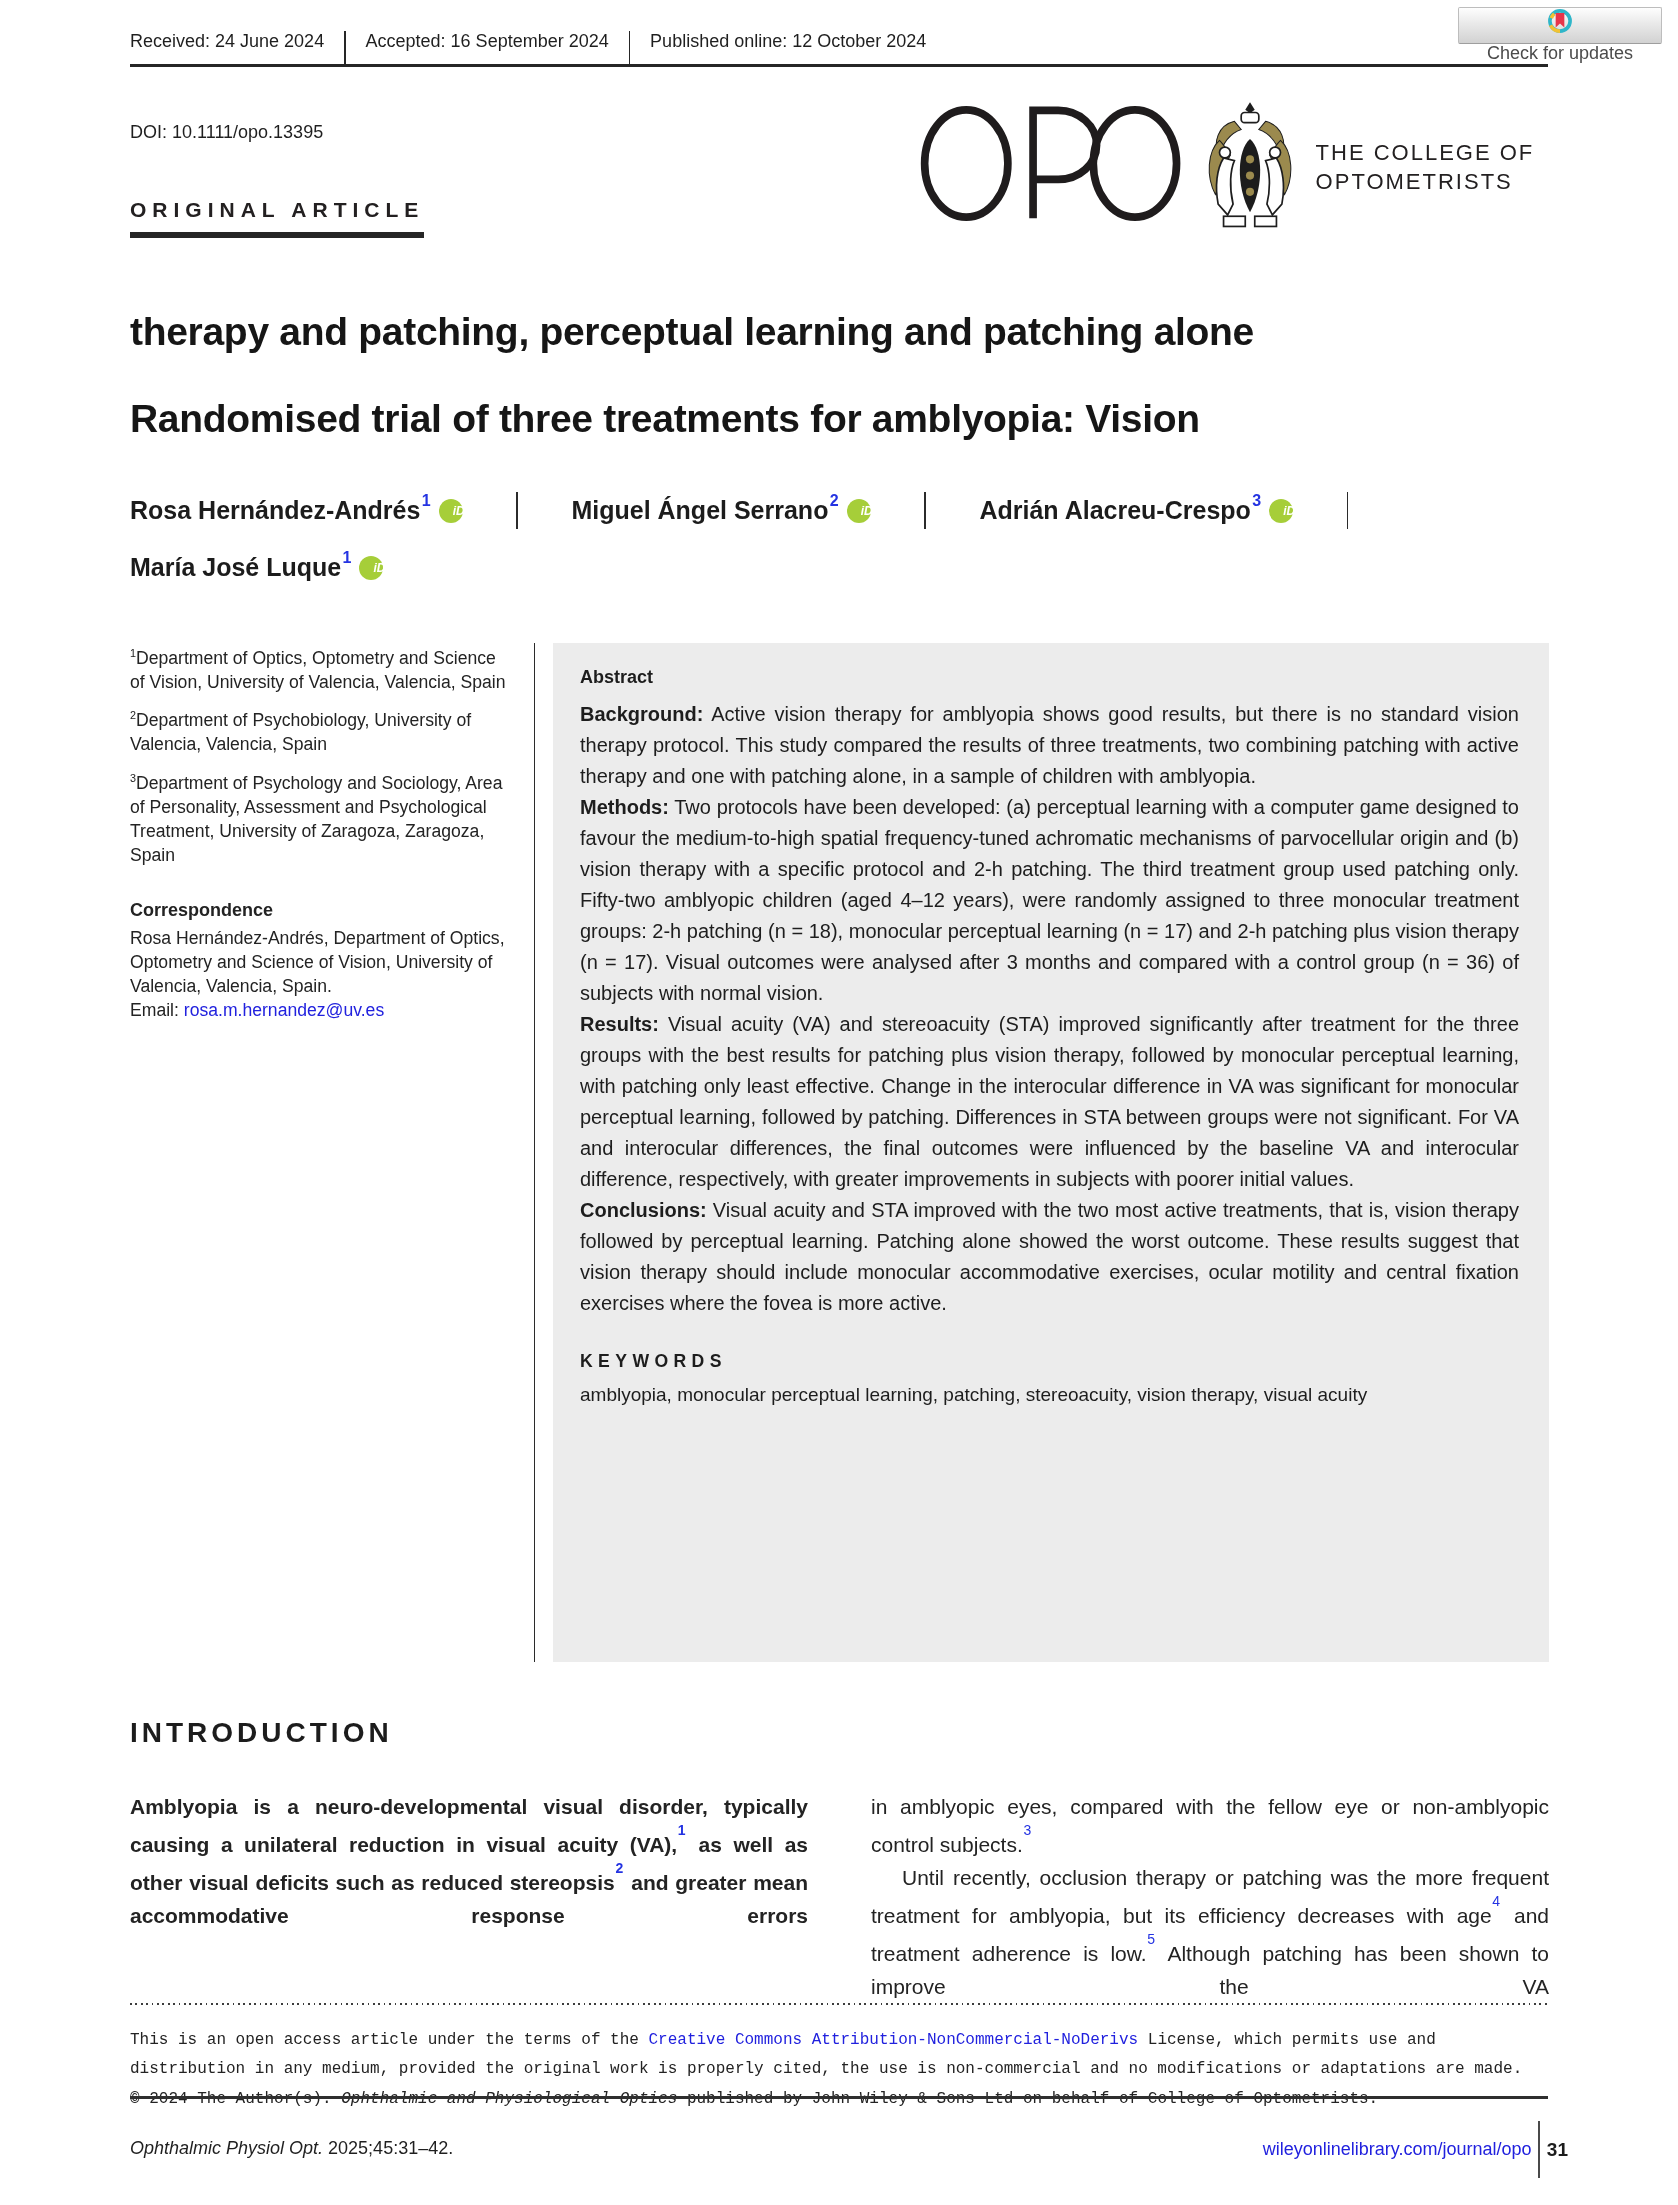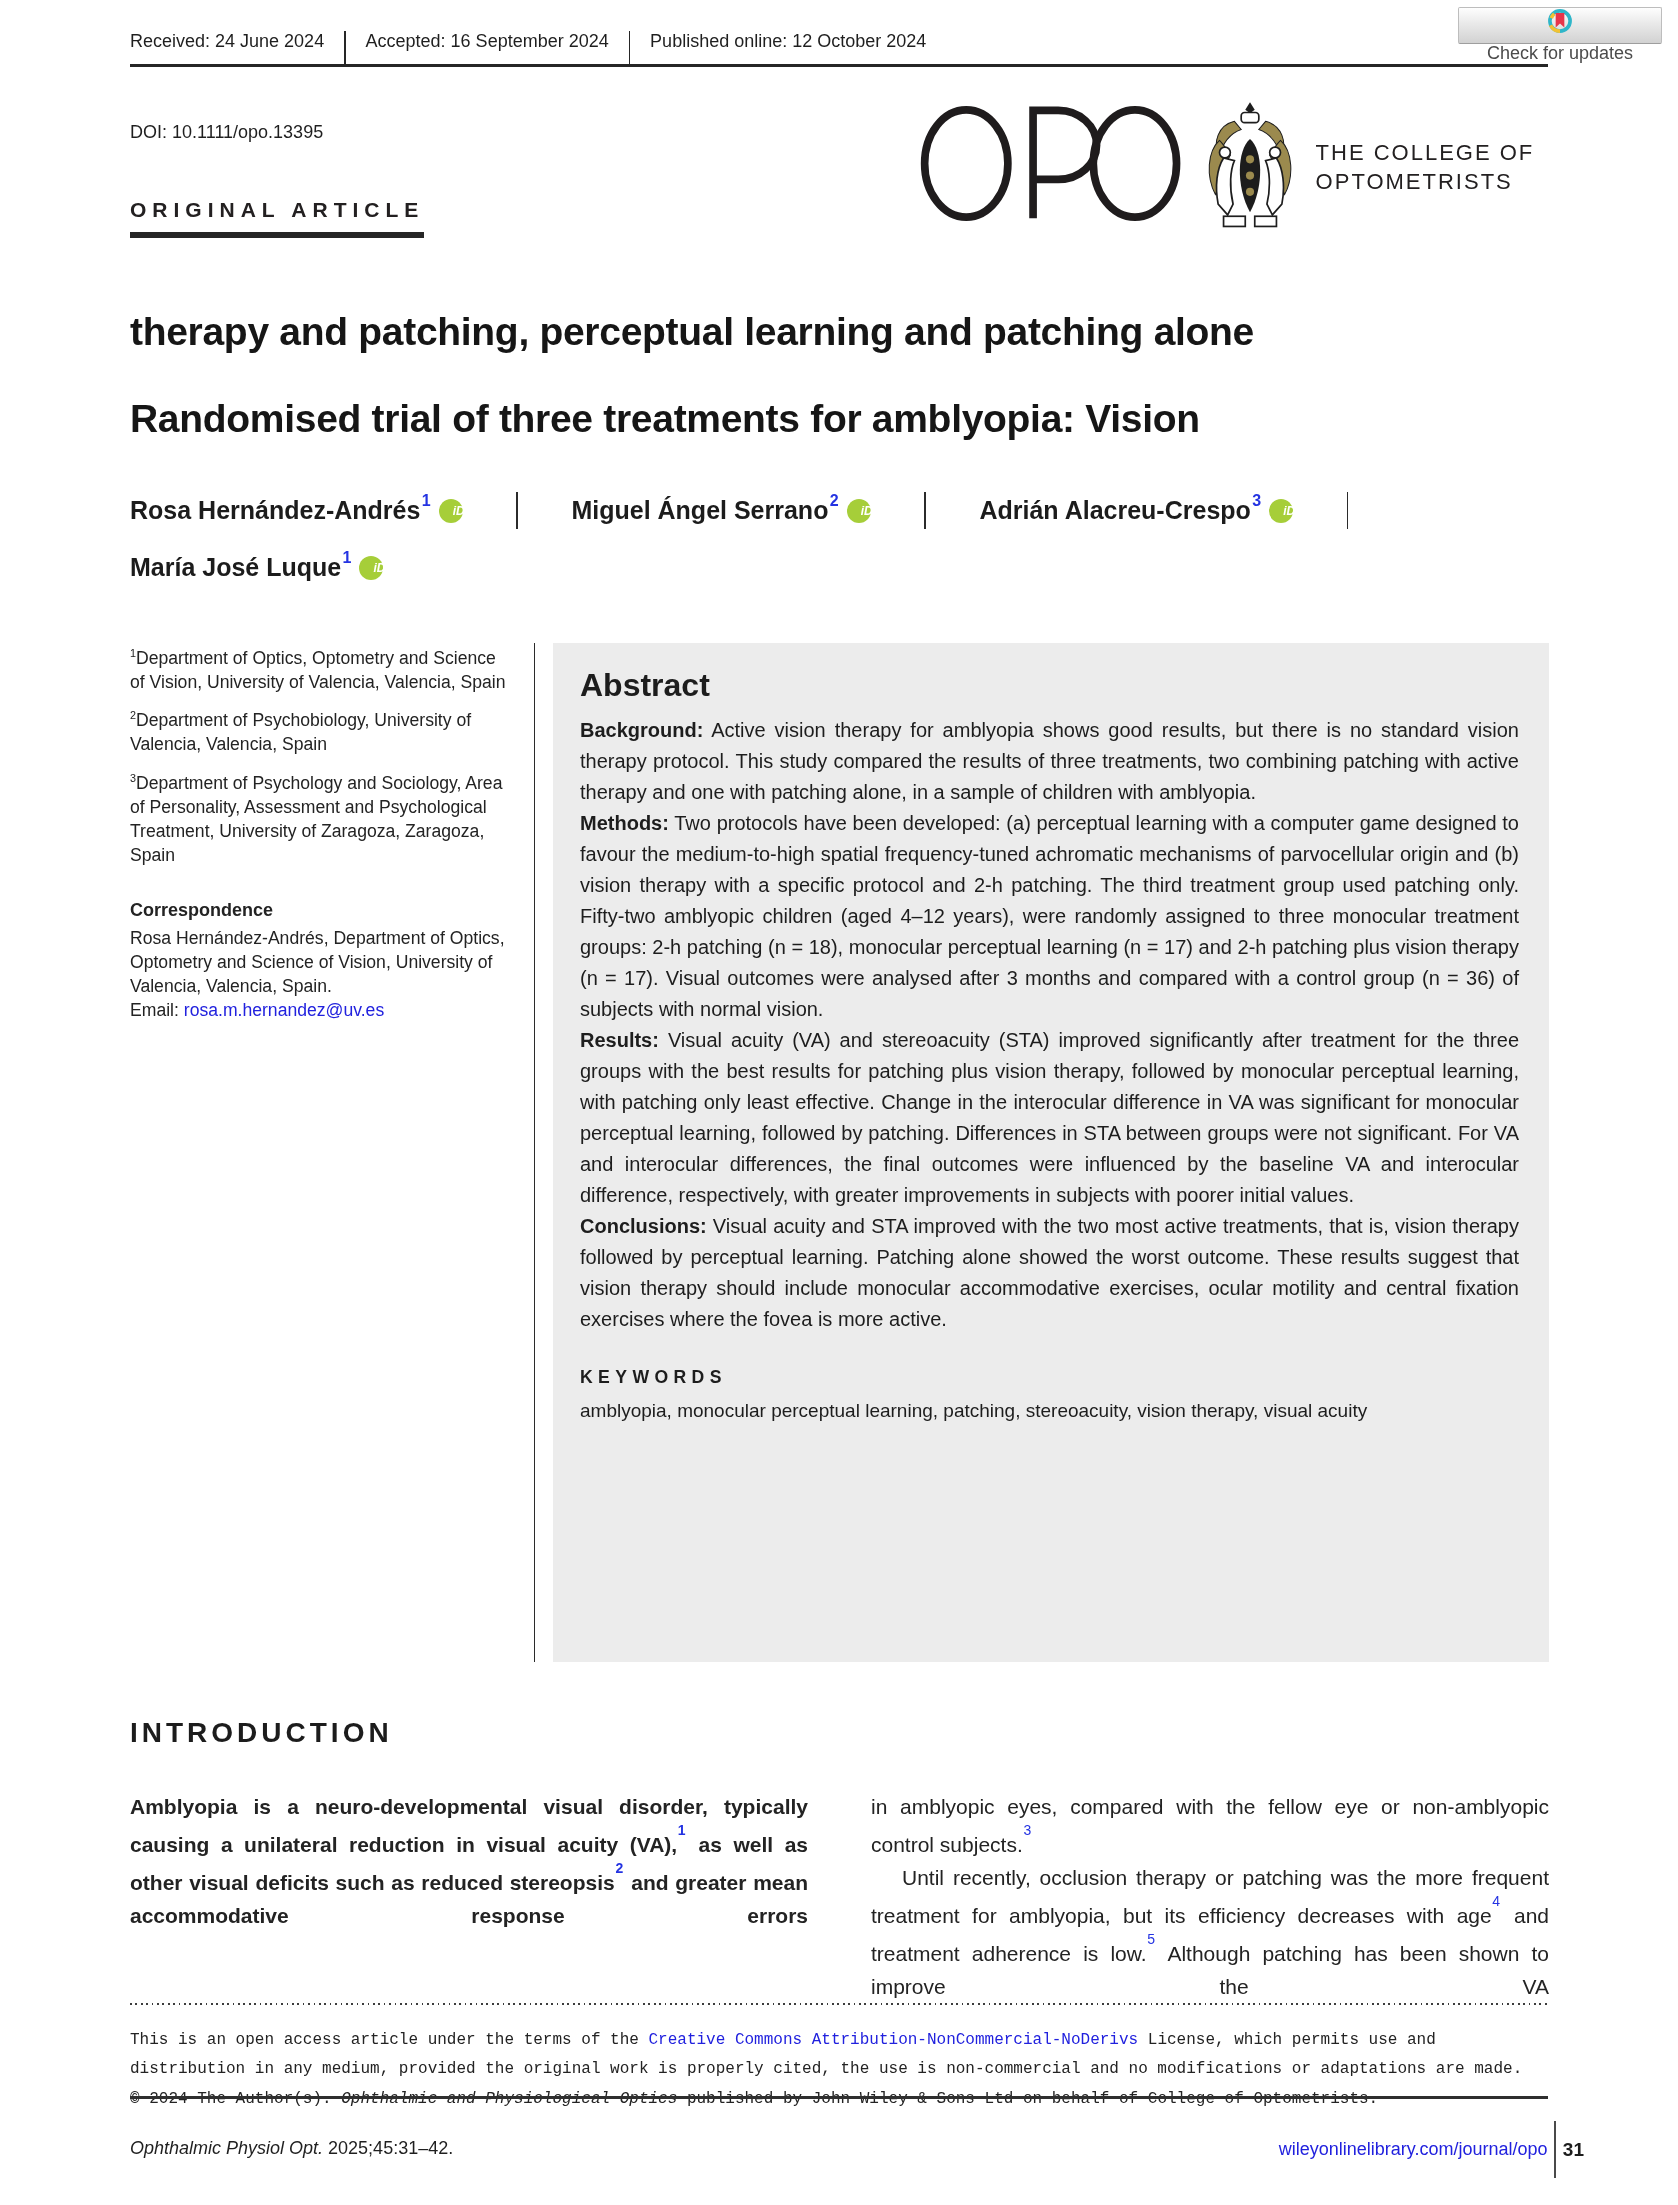--- a/index.html
+++ b/index.html
@@ -66,21 +66,21 @@
   .aff-item sup, .corr-text sup { font-size:10.8px; }
   .corr-head { margin-top:31px; font-size:18px; font-weight:bold; margin-bottom:4px; }
   .link { color:#2121de; text-decoration:none; cursor:pointer; }
 
   
   .vdivider { left:534px; top:643px; width:1.4px; height:1019px; background:#2b2b2b; }
   .abstract-box {
     left:553px; top:643px; width:996px; height:1019px;
     background:#ececec; padding:24px 30px 20px 27px;
   }
-  .abstract-head { font-size:32px; font-weight:bold; margin-bottom:10.8px; color:#1d1d1d; }
+  .abstract-head { font-size:18px; font-weight:bold; margin-bottom:10.8px; color:#1d1d1d; }
   .abstract-box p { font-size:20px; line-height:31px; text-align:justify; color:#1d1d1d; }
   .kw-head { margin-top:32px; font-size:17.6px; font-weight:bold; letter-spacing:5.4px; color:#1d1d1d; }
   .kw-text { margin-top:12px; font-size:19px; color:#1d1d1d; }
 
   
   .intro-head { top:1717px; left:130px; font-size:28px; font-weight:bold; letter-spacing:4px; color:#1c1c1c; }
   .body-col { top:1790px; width:678px; font-size:21px; line-height:33px; text-align:justify; color:#232323; }
   .col1 { left:130px;font-weight:bold; }
   .col2 { left:871px; }
   .cont { text-align-last:justify; }
@@ -89,21 +89,21 @@
 
   
   .dotted-rule {
     top:2003px; left:130px; width:1418px; height:2px;
     background:repeating-linear-gradient(90deg,#3c3c3c 0 1.7px,transparent 1.7px 5.4px);
   }
   .license { top:2026px; left:130px; width:1418px; font-size:16px; line-height:29px; color:#232323;font-family:Liberation Mono, monospace; }
   .license .copy { margin-top:0.7px; }
   .thick-rule { top:2096px; left:130px; width:1418px; height:3.4px; background:#2f2f2f; }
   .citation { top:2138px; left:130px; font-size:18px; color:#1f1f1f; }
-  .footer-right { top:2121px; right:94px; display:flex; align-items:center; gap:7px;text-align:center; }
+  .footer-right { top:2121px; right:110px; display:flex; align-items:center; gap:7px;text-align:center; }
   .footer-right .site { font-size:18px; }
   .footer-vbar { width:1.4px; height:57px; background:#4a4a4a; }
   .page-num { font-size:19px; font-weight:bold; color:#1c1c1c; }
   i.jrnl { font-style:italic; }
 </style>
 </head>
 <body>
 
 <div class="abs badge">
   <span style="display:inline-flex;">

